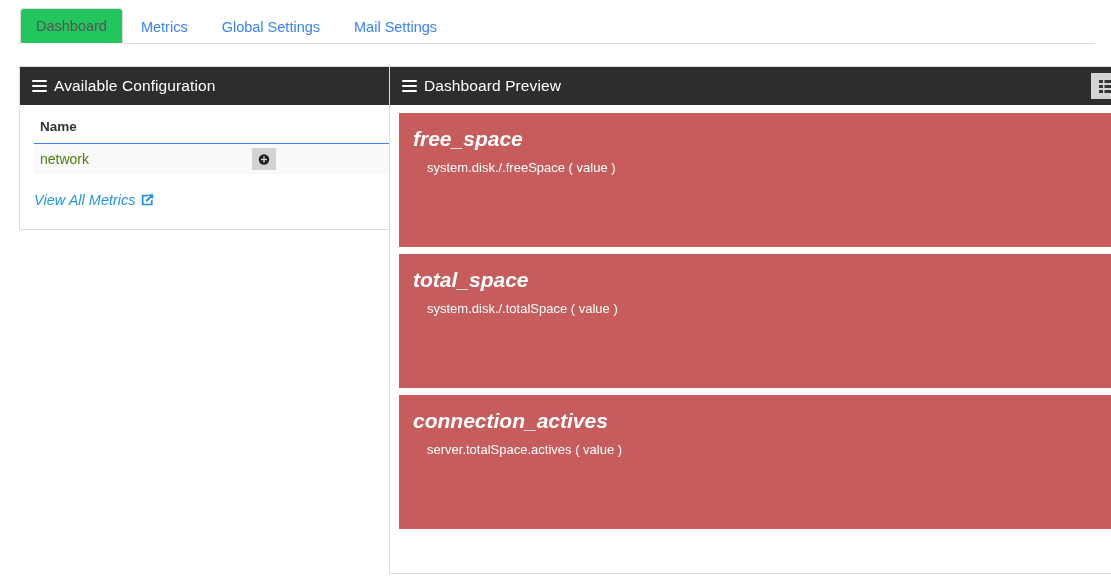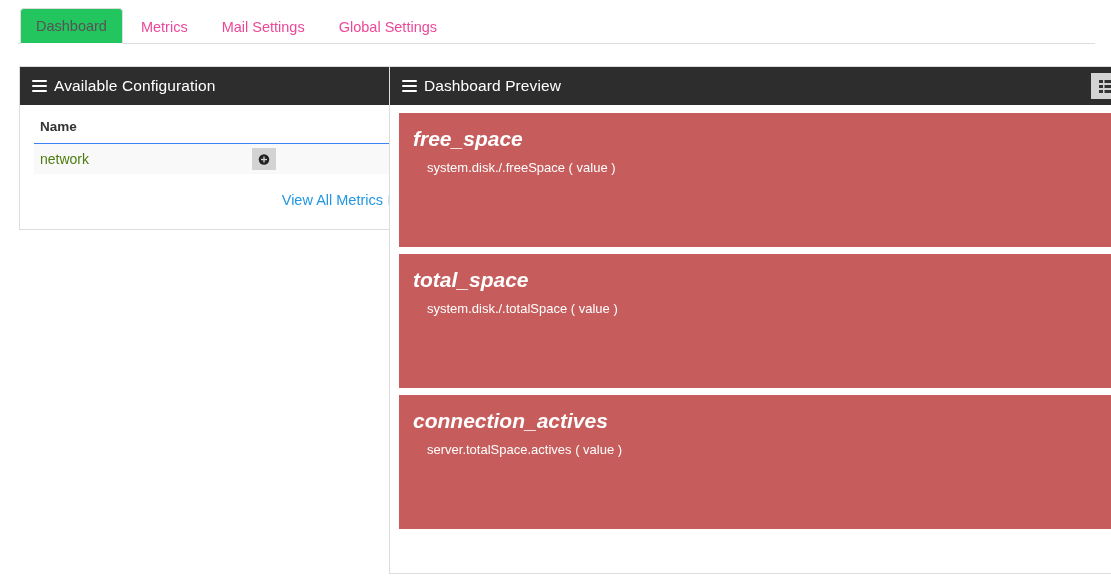--- a/index.html
+++ b/index.html
@@ -30,21 +30,21 @@
     display: flex;
     align-items: flex-end;
     height: 100%;
     padding-left: 2px;
   }
   .tab {
     font-size: 14.5px;
     line-height: 1;
     padding: 10px 15px 10px 15px;
     margin-right: 2px;
-    color: #ec4899;
+    color: #3b82f6;
     cursor: pointer;
     border: 1px solid transparent;
     border-bottom: none;
     border-radius: 4px 4px 0 0;
     position: relative;
     bottom: -1px;
     white-space: nowrap;
   }
   .tab.active {
     color: #555555;
@@ -125,22 +125,23 @@
     align-items: center;
     justify-content: center;
     width: 24px;
     height: 22px;
     background: #d3d3d3;
     border: none;
     cursor: pointer;
   }
   .add-btn svg { display: block; }
   .viewall-wrap {
-    text-align: right;
+    text-align: left;
     padding: 18px 2px 0 0;
+    font-style: italic;
   }
   .viewall {
     color: #2196e3;
     font-size: 14.5px;
     text-decoration: none;
     cursor: pointer;
     white-space: nowrap;
   }
   .viewall .ext { margin-left: 4px; vertical-align: -2px; display: inline-block;}
 
@@ -206,22 +207,22 @@
     font-family: "DejaVu Sans", sans-serif;
   }
 </style>
 </head>
 <body>
 
 <div class="tabbar">
   <div class="tabs">
     <div class="tab active">Dashboard</div>
     <div class="tab">Metrics</div>
+    <div class="tab">Global Settings</div>
     <div class="tab">Mail Settings</div>
-    <div class="tab">Global Settings</div>
   </div>
 </div>
 
 <div class="panel" id="left-panel">
   <div class="panel-head">
     <span class="hamburger">
         <i></i>
         <i></i>
         <i></i>
       </span>

